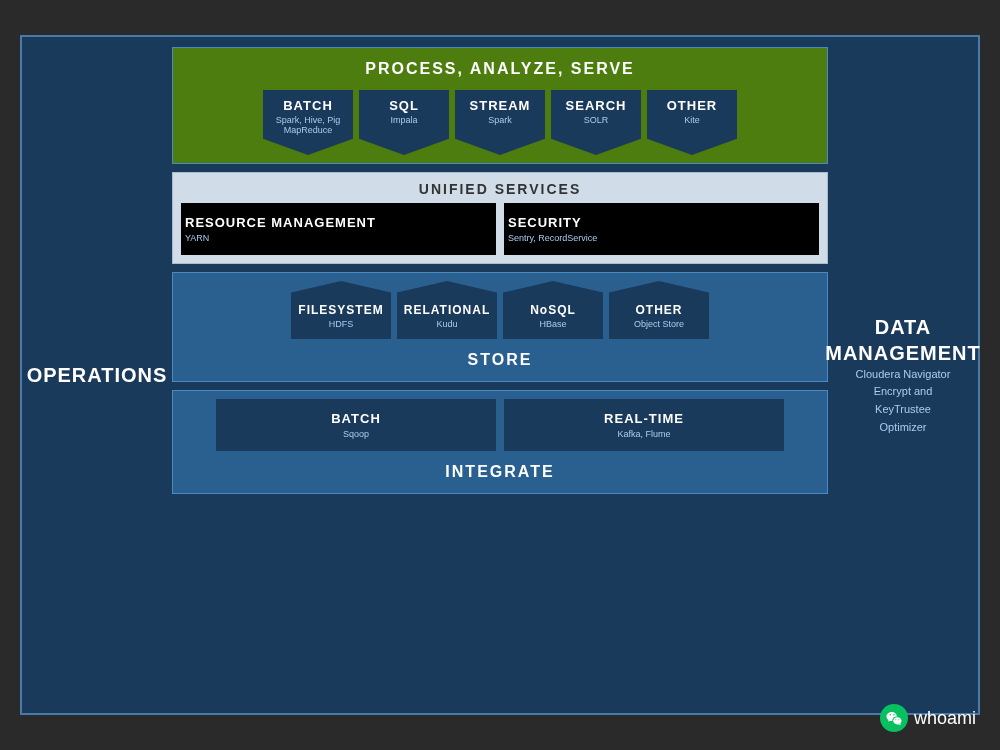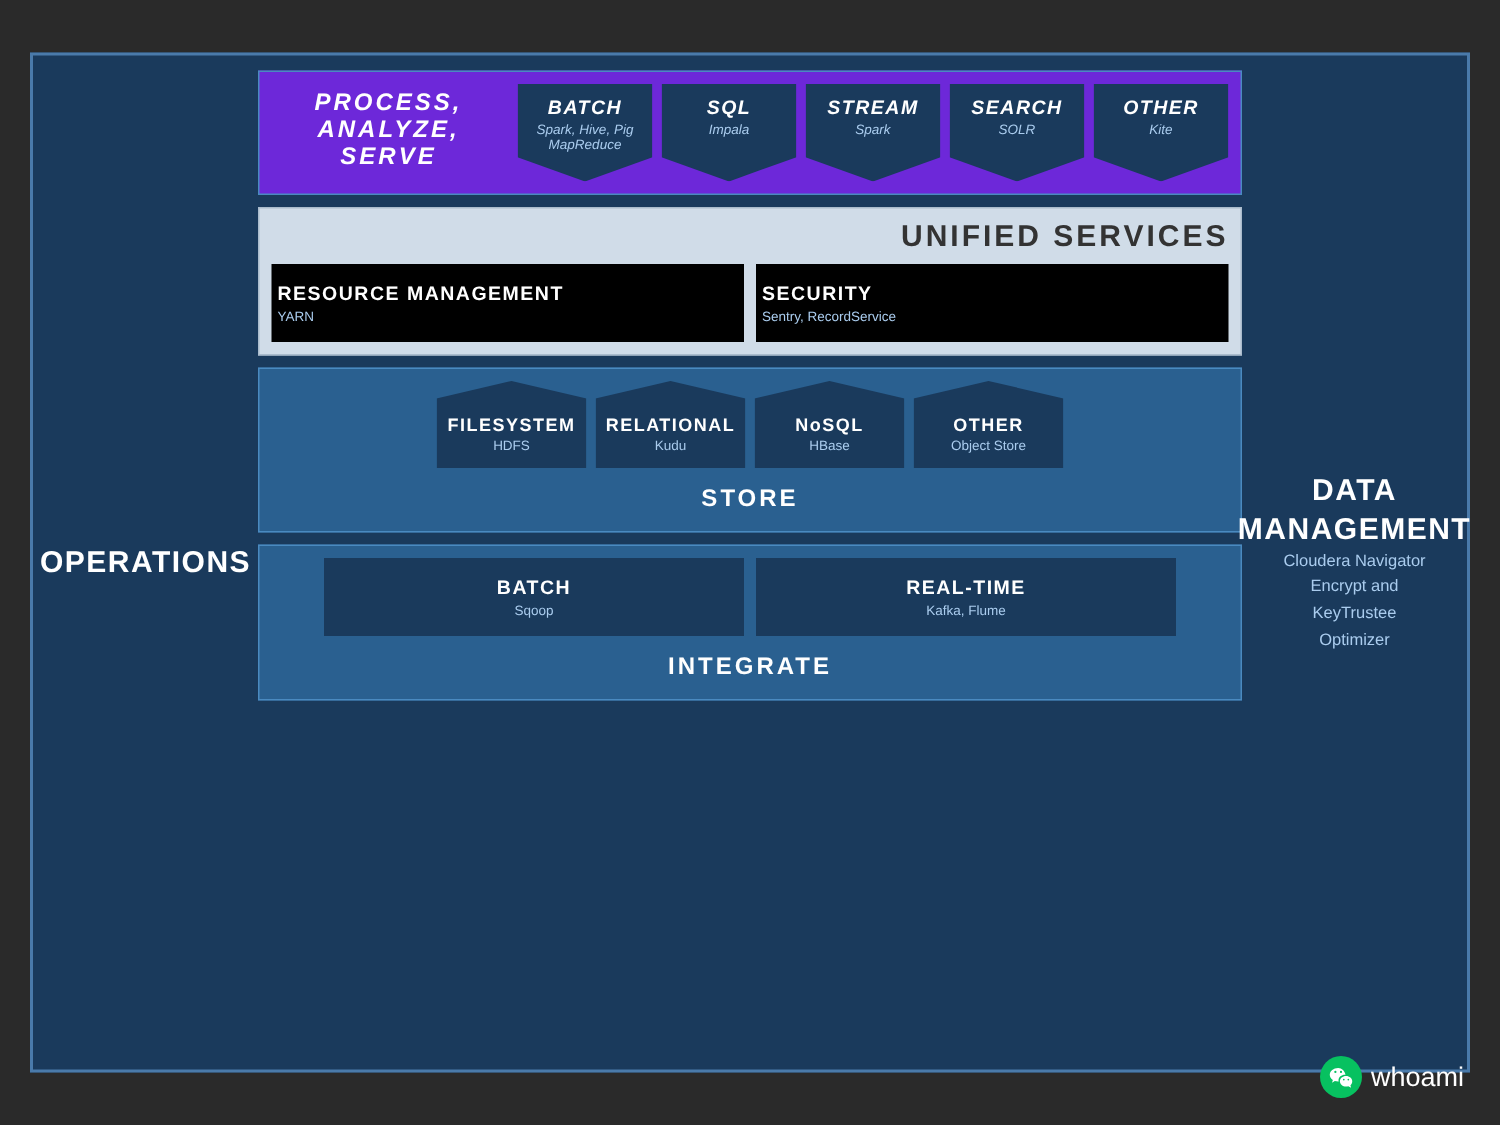--- a/index.html
+++ b/index.html
@@ -53,27 +53,26 @@
 
     .center-content {
       flex: 1;
       display: flex;
       flex-direction: column;
       gap: 8px;
     }
 
     
     .section-process {
-      background: #6d28d9;
+      background: #4d7c0f;
       border: 1px solid #4a8ac0;
       padding: 8px;
       display: flex;
-      flex-direction: row;
-      gap: 8px;
-      font-style: italic;
+      flex-direction: column;
+      gap: 8px;
     }
 
     .section-label {
       color: #ffffff;
       text-align: center;
       font-size: 16px;
       font-weight: bold;
       letter-spacing: 2px;
       padding: 4px 0;
     }
@@ -112,22 +111,22 @@
       background: #d0dce8;
       border: 1px solid #aabbcc;
       padding: 8px;
       display: flex;
       flex-direction: column;
       gap: 6px;
     }
 
     .unified-label {
       color: #333;
-      text-align: right;
-      font-size: 20px;
+      text-align: center;
+      font-size: 14px;
       font-weight: bold;
       letter-spacing: 2px;
     }
 
     .unified-cards {
       display: flex;
       flex-direction: row;
       gap: 8px;
     }
 

